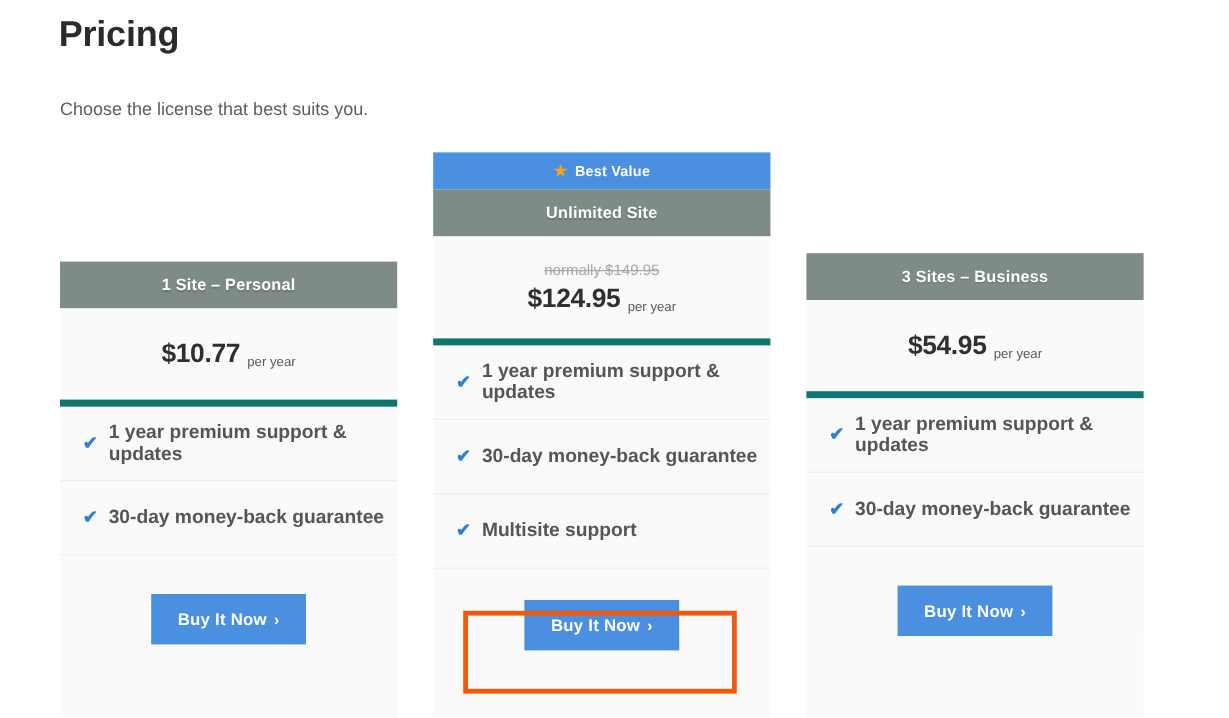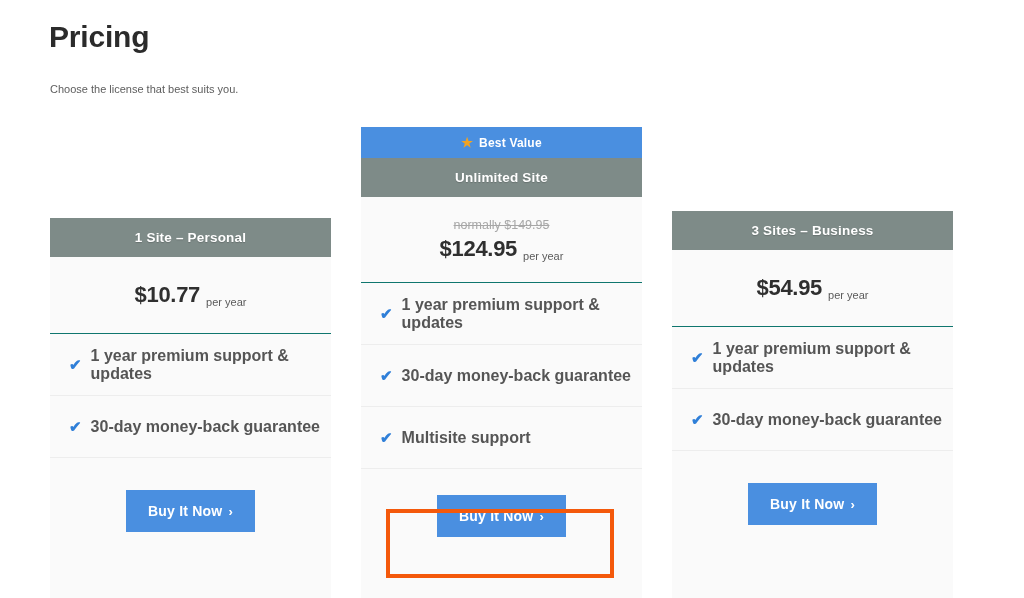--- a/index.html
+++ b/index.html
@@ -14,31 +14,31 @@
     overflow: hidden;
     font-family: "Liberation Sans", sans-serif;
     color: #4a4a4a;
     -webkit-font-smoothing: antialiased;
   }
 
   
   .page-title {
     position: absolute;
     left: 49px;
-    top: 20px;
+    top: 12px;
     font-size: 30px;
     font-weight: bold;
     color: #2b2b2b;
     letter-spacing: -0.2px;
   }
   .page-subtitle {
     position: absolute;
     left: 50px;
     top: 83px;
-    font-size: 11px;
+    font-size: 15px;
     color: #5d5d5d;
   }
 
   
   .cards {
     position: absolute;
     left: 0;
     top: 0;
     width: 1024px;
     height: 598px;
@@ -87,21 +87,21 @@
     text-shadow: 0 1px 1px rgba(0,0,0,.18);
   }
 
   
   .price-block {
     height: 76px;
     display: flex;
     flex-direction: column;
     align-items: center;
     justify-content: center;
-    border-bottom: 1px solid #0f766e;
+    border-bottom: 6px solid #0f766e;
     background: #fafafa;
   }
   .card.middle .price-block { height: 85px; }
 
   .price-old {
     font-size: 12.5px;
     color: #a7a7a7;
     text-decoration: line-through;
     margin-bottom: 4px;
     font-weight: normal;

